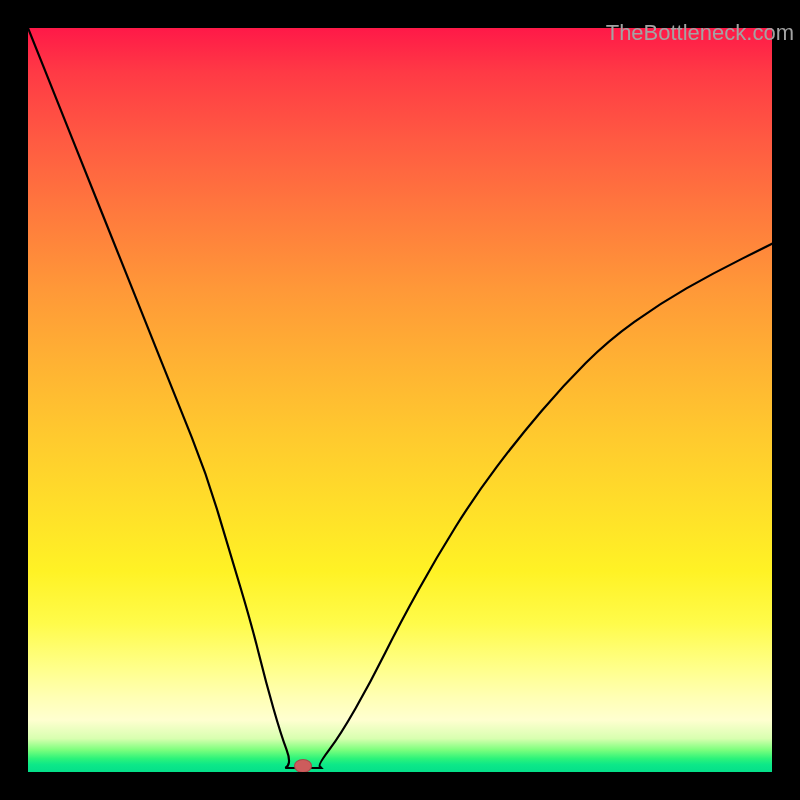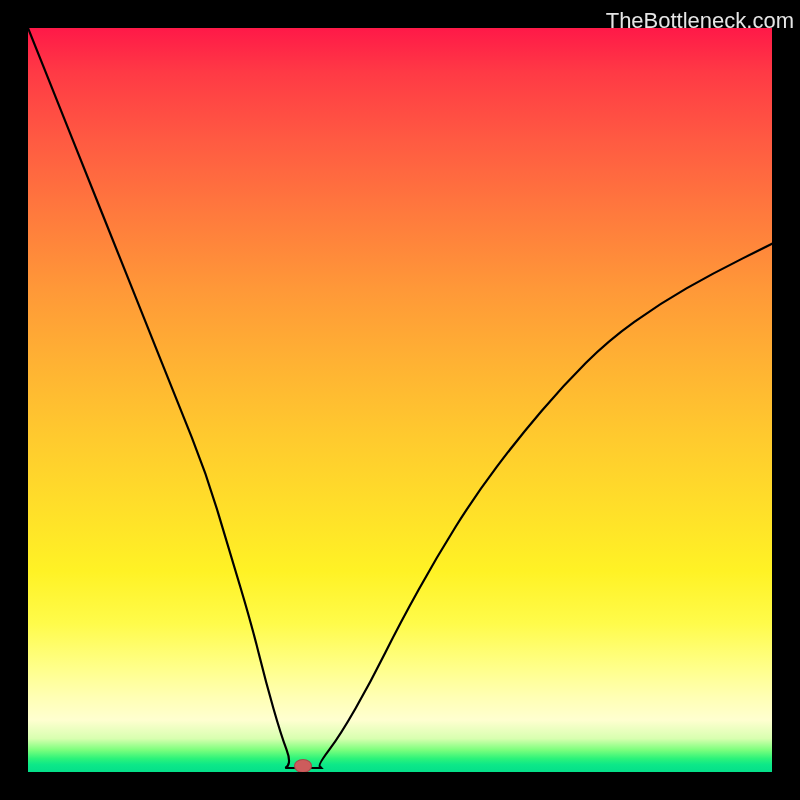--- a/index.html
+++ b/index.html
@@ -7,23 +7,23 @@
     padding: 0;
     width: 800px;
     height: 800px;
     background: black;
     font-family: Arial, Helvetica, sans-serif;
     position: relative;
     overflow: hidden;
   }
   .watermark {
     position: absolute;
-    top: 8px;
+    top: 20px;
     right: 6px;
-    color: #e5e5e5;
+    color: #a3a3a3;
     font-size: 22px;
     font-weight: 500;
     z-index: 10;
   }
   .plot-area {
     position: absolute;
     left: 28px;
     top: 28px;
     width: 744px;
     height: 744px;

